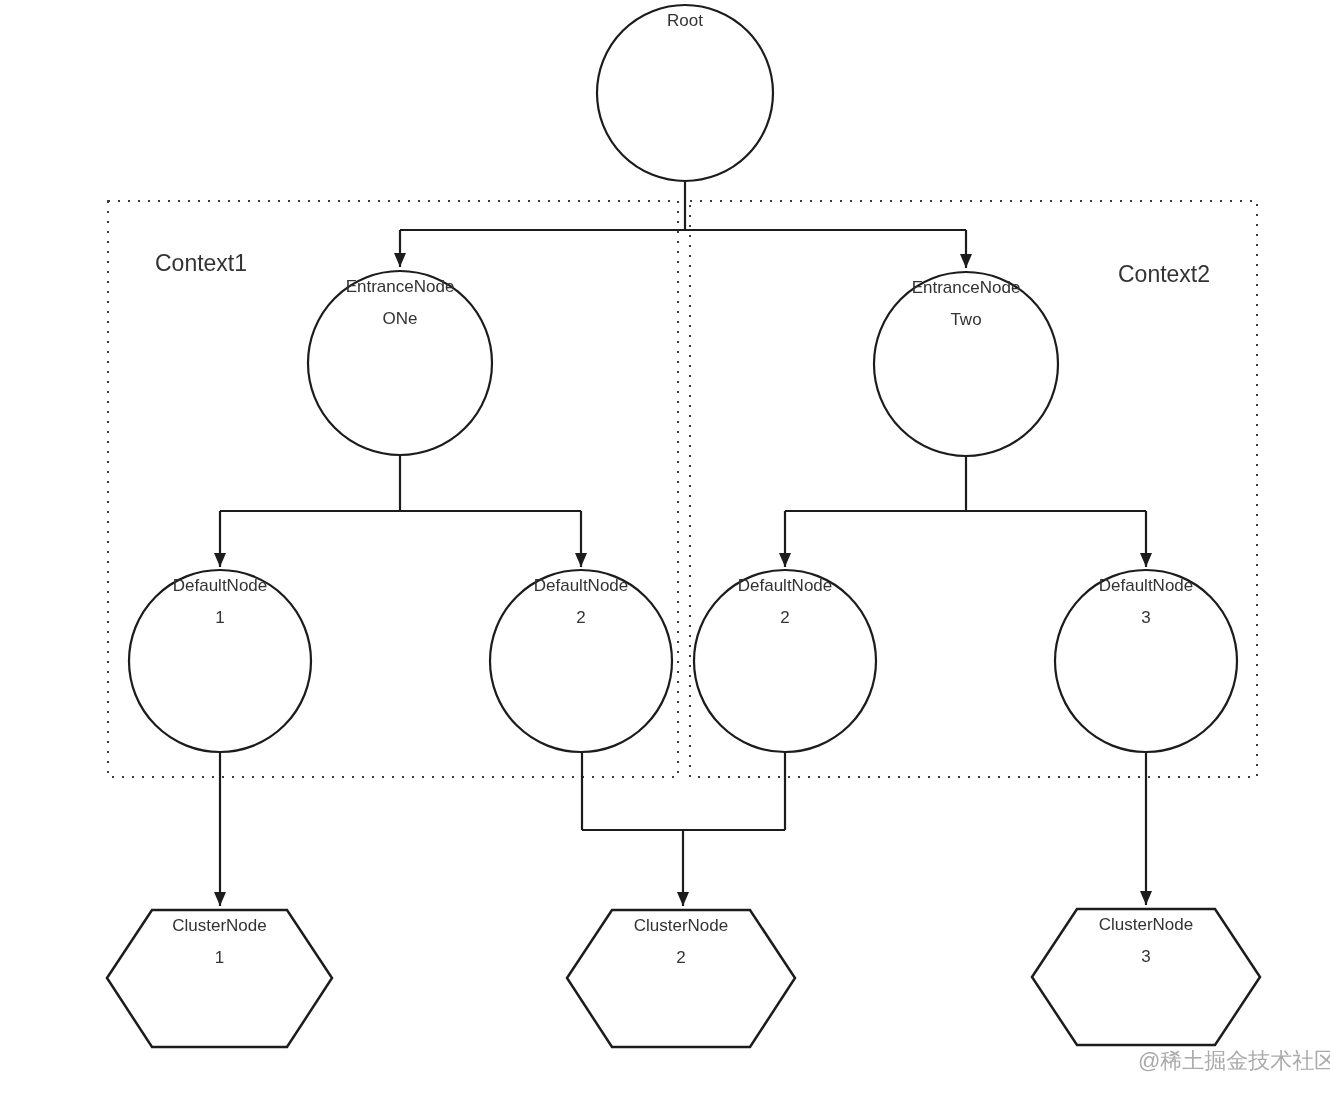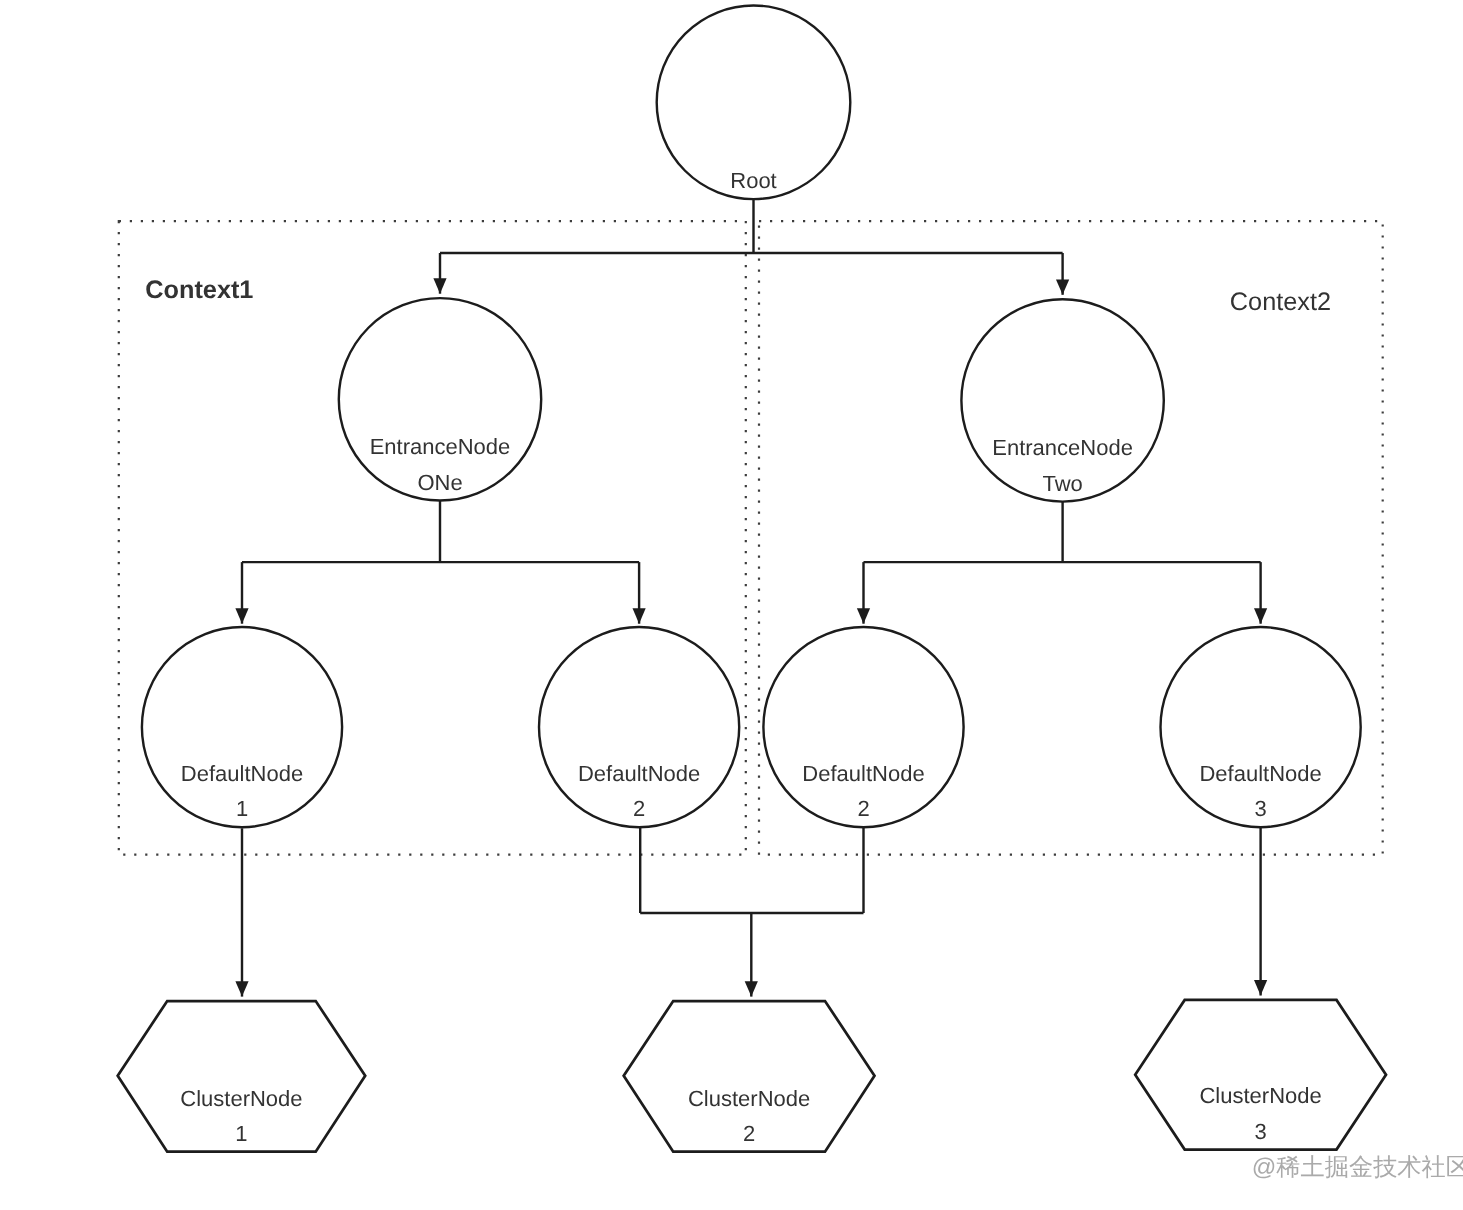--- a/index.html
+++ b/index.html
@@ -20,23 +20,23 @@
     left: 0;
     top: 0;
     width: 1330px;
     height: 1100px;
   }
   .node-label {
     position: absolute;
     display: flex;
     flex-direction: column;
     align-items: center;
-    justify-content: flex-end;
+    justify-content: flex-start;
     text-align: center;
-    font-size: 20px;
+    font-size: 17px;
     line-height: 32px;
     color: #333333;
     pointer-events: none;
     white-space: nowrap;
   }
   .context-label {
     position: absolute;
     font-size: 23px;
     color: #333333;
     white-space: nowrap;
@@ -92,21 +92,21 @@
     <circle cx="966" cy="364" r="92" fill="#ffffff" stroke="#1c1c1c" stroke-width="2.2"></circle>
     <circle cx="220" cy="661" r="91" fill="#ffffff" stroke="#1c1c1c" stroke-width="2.2"></circle>
     <circle cx="581" cy="661" r="91" fill="#ffffff" stroke="#1c1c1c" stroke-width="2.2"></circle>
     <circle cx="785" cy="661" r="91" fill="#ffffff" stroke="#1c1c1c" stroke-width="2.2"></circle>
     <circle cx="1146" cy="661" r="91" fill="#ffffff" stroke="#1c1c1c" stroke-width="2.2"></circle>
     <polygon points="107,978 152,910 287,910 332,978 287,1047 152,1047" fill="#ffffff" stroke="#1c1c1c" stroke-width="2.5"></polygon>
     <polygon points="567,978 612,910 750,910 795,978 750,1047 612,1047" fill="#ffffff" stroke="#1c1c1c" stroke-width="2.5"></polygon>
     <polygon points="1032,977 1077,909 1215,909 1260,977 1215,1045 1077,1045" fill="#ffffff" stroke="#1c1c1c" stroke-width="2.5"></polygon>
   </svg>
 
-  <div class="context-label" style="left:132px; top:250px;font-weight:bold;">Context1</div>
+  <div class="context-label" style="left:155px; top:250px;">Context1</div>
   <div class="context-label" style="left:1118px; top:245px;margin-top:16px;">Context2</div>
 
   <div class="node-label" style="left:597px; top:5px; width:176px; height:176px;">
     <span>Root</span>
   </div>
 
   <div class="node-label" style="left:308px; top:271px; width:184px; height:184px;">
     <span>EntranceNode</span>
     <span>ONe</span>
   </div>

